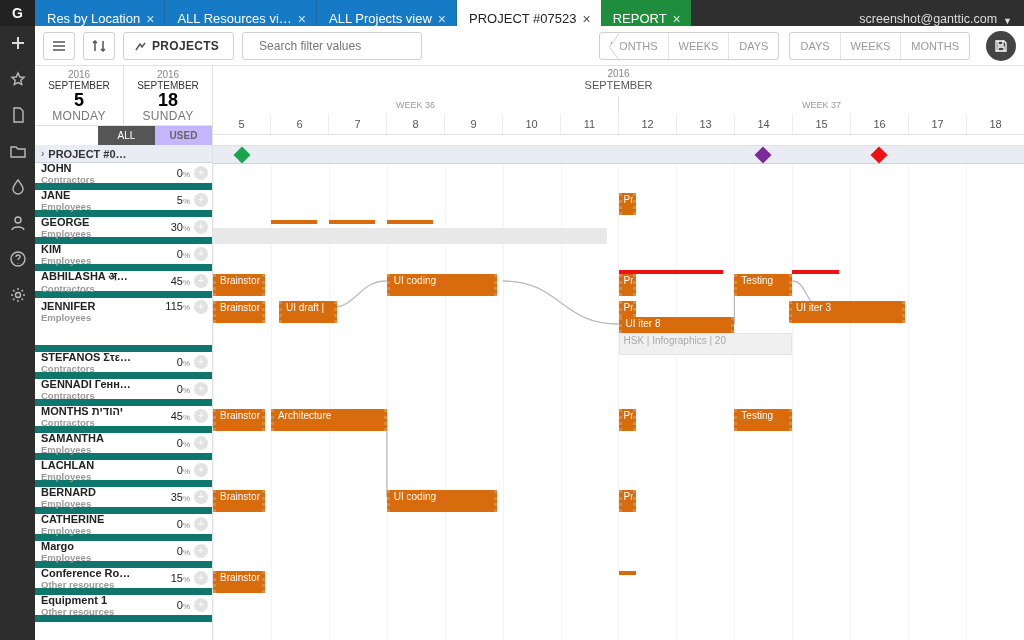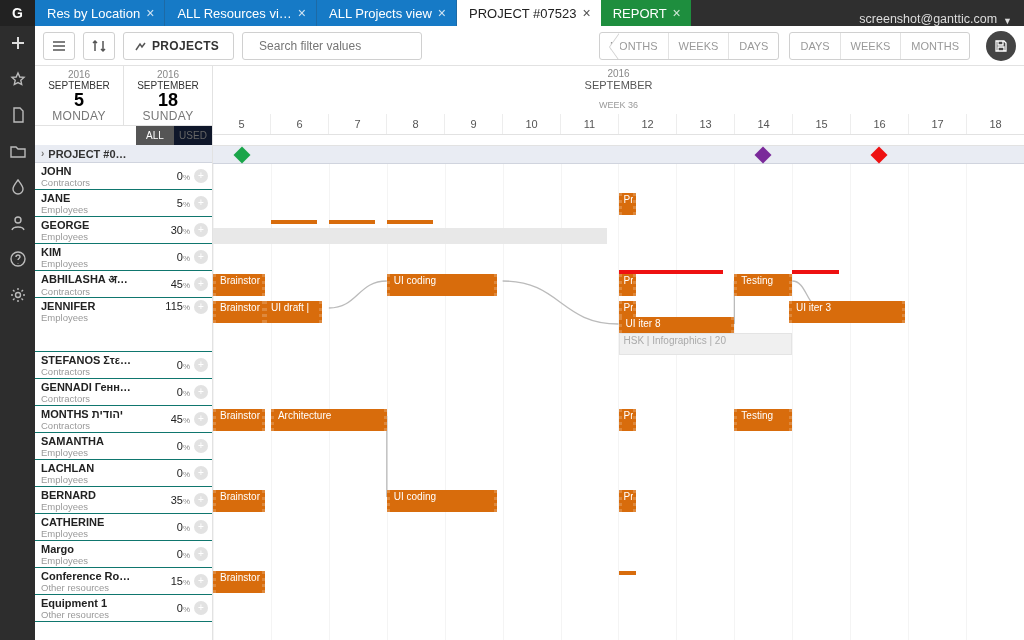--- a/index.html
+++ b/index.html
@@ -12,21 +12,21 @@
     --sidebar-active: #222;
     --orange: #d86c0c;
     --border: #e2e2e2;
     --header-border: #d6d6d6;
     --grey-row: #f3f3f3;
   }
 
   
   .tabstrip { height: 26px; background: #2f2f2f; display: flex; align-items: stretch; color: #fff; }
   .tabstrip .brand { width: 35px; display: flex; align-items: center; justify-content: center; background: #222; font-weight: 700; font-size: 14px; }
-  .tab { display: flex; align-items: center; gap: 6px; padding: 0 10px 0 12px; font-size: 13px; cursor: pointer; position: relative; }
+  .tab { display: flex; align-items: flex-end; gap: 6px; padding: 0 10px 0 12px; font-size: 13px; cursor: pointer; position: relative; }
   .tab.blue  { background: var(--tab-blue);  color:#fff; border-right:1px solid #1d6aa5; }
   .tab.white { background: var(--tab-white); color:#222; }
   .tab.green { background: var(--tab-green); color:#fff; }
   .tab .close { font-size: 14px; line-height: 1; opacity: .8; }
   .tabstrip .spacer { flex: 1; }
   .tabstrip .user { display:flex; align-items:flex-end; padding:0 12px; font-size:12.5px; gap:6px; color:#ddd; }
   .tabstrip .user .caret { font-size:9px; }
 
   
   .shell { display:flex; height: calc(640px - 26px); }
@@ -59,32 +59,32 @@
   .datecards { display:flex; border-bottom:1px solid var(--border); height:60px; }
   .datecard { flex:1; text-align:center; padding:3px 0; border-right:1px solid var(--border); cursor:pointer; }
   .datecard:last-child { border-right:none; }
   .datecard .yr { font-size:10px; color:#888; }
   .datecard .mo { font-size:10px; color:#333; }
   .datecard .day { font-size:18px; font-weight:600; line-height:1; }
   .datecard .wd { font-size:12px; color:#777; letter-spacing:.3px; }
 
   .filterrow { height:19px; display:flex; }
   .filterrow .gap { flex:1; }
-  .filterrow .chip { width:38px; text-align:center; font-size:10px; line-height:19px; cursor:pointer; }
+  .filterrow .chip { width:57px; text-align:center; font-size:10px; line-height:19px; cursor:pointer; }
   .filterrow .chip.all  { background:#555; color:#fff; }
-  .filterrow .chip.used { background:#0f172a; color:#666; }
+  .filterrow .chip.used { background:#c4b5fd; color:#666;font-weight:bold; }
 
   .reslist { flex:1; overflow:hidden; }
   .projrow { height:18px; background:#e9ecf3; border-bottom:1px solid #d0d4de; display:flex; align-items:center; padding-left:6px; font-size:11px; font-weight:700; color:#333; cursor:pointer; }
   .projrow .chev { margin-right:4px; font-size:10px; color:#777; }
-  .resrow { border-bottom:1px solid #0f766e; display:flex; align-items:center; padding:2px 4px 2px 6px; height:27px; position:relative; }
+  .resrow { border-bottom:7px solid #0f766e; display:flex; align-items:center; padding:2px 4px 2px 6px; height:27px; position:relative; }
   .resrow.tall3 { height:54px; align-items:flex-start; padding-top:2px; }
   .resrow .names { flex:1; overflow:hidden; }
   .resrow .nm   { font-size:11px; font-weight:700; color:#222; white-space:nowrap; overflow:hidden; text-overflow:ellipsis; }
-  .resrow .role { font-size:9.5px; color:#999; }
+  .resrow .role { font-size:9.5px; color:#999;font-weight:bold; }
   .resrow .pct  { font-size:11px; color:#222; }
   .resrow .pct small { font-size:8px; color:#888; }
   .resrow .addc { width:14px; height:14px; border-radius:50%; background:#e2e2e2; color:#fff; font-size:10px; line-height:14px; text-align:center; margin-left:4px; cursor:pointer; }
 
   
   .timeline { flex:1; display:flex; flex-direction:column; overflow:hidden; position:relative; }
   .tl-head { border-bottom:1px solid var(--border); }
   .tl-head .month { height:30px; text-align:center; font-size:11px; color:#555; }
   .tl-head .month .yr { font-size:10px; color:#888; display:block; padding-top:2px; }
   .tl-head .weeks { height:18px; display:flex; font-size:9px; color:#999; }
@@ -410,20 +410,21 @@
       </div>
 
       <div class="timeline">
         <div class="tl-head">
           <div class="month">
             <span class="yr">2016</span>
             <span>SEPTEMBER</span>
           </div>
           <div class="weeks">
             <div>WEEK 36</div>
+            <div>WEEK 37</div>
           </div>
           <div class="days" id="tl-days">
               <div>5</div>
               <div>6</div>
               <div>7</div>
               <div>8</div>
               <div>9</div>
               <div>10</div>
               <div>11</div>
               <div>12</div>
@@ -455,21 +456,21 @@
             <div class="thin" style="top: 74px; left: 115.857px; width: 46.3429px;"></div>
             <div class="thin" style="top: 74px; left: 173.786px; width: 46.3429px;"></div>
             <div class="thin grey" style="top: 82px; left: 0px; width: 393.914px;"></div>
             <div class="bar" style="top: 128px; left: 0px; width: 52.1357px;">Brainstor</div>
             <div class="bar" style="top: 128px; left: 173.786px; width: 110.064px;">UI coding</div>
             <div class="bar short" style="top: 128px; left: 405.5px; width: 17.3786px;">Pr</div>
             <div class="bar" style="top: 128px; left: 521.357px; width: 57.9286px;">Testing</div>
             <div class="thin red" style="top: 124px; left: 405.5px; width: 104.271px;"></div>
             <div class="thin red" style="top: 124px; left: 579.286px; width: 46.3429px;"></div>
             <div class="bar" style="top: 155px; left: 0px; width: 52.1357px;">Brainstor</div>
-            <div class="bar" style="top: 155px; left: 51px; width: 57.9286px;">UI draft |</div>
+            <div class="bar" style="top: 155px; left: 66px; width: 57.9286px;">UI draft |</div>
             <div class="bar short" style="top: 155px; left: 405.5px; width: 17.3786px;">Pr</div>
             <div class="bar" style="top: 155px; left: 576px; width: 115.857px;">UI iter 3</div>
             <div class="bar" style="top: 171px; left: 405.5px; width: 115.857px;">UI iter 8</div>
             <div class="bar ghost" style="top: 187px; left: 405.5px; width: 173.786px;">HSK | Infographics | 20</div>
             <div class="bar" style="top: 263px; left: 0px; width: 52.1357px;">Brainstor</div>
             <div class="bar" style="top: 263px; left: 57.9286px; width: 115.857px;">Architecture</div>
             <div class="bar short" style="top: 263px; left: 405.5px; width: 17.3786px;">Pr</div>
             <div class="bar" style="top: 263px; left: 521.357px; width: 57.9286px;">Testing</div>
             <div class="bar" style="top: 344px; left: 0px; width: 52.1357px;">Brainstor</div>
             <div class="bar" style="top: 344px; left: 173.786px; width: 110.064px;">UI coding</div>

